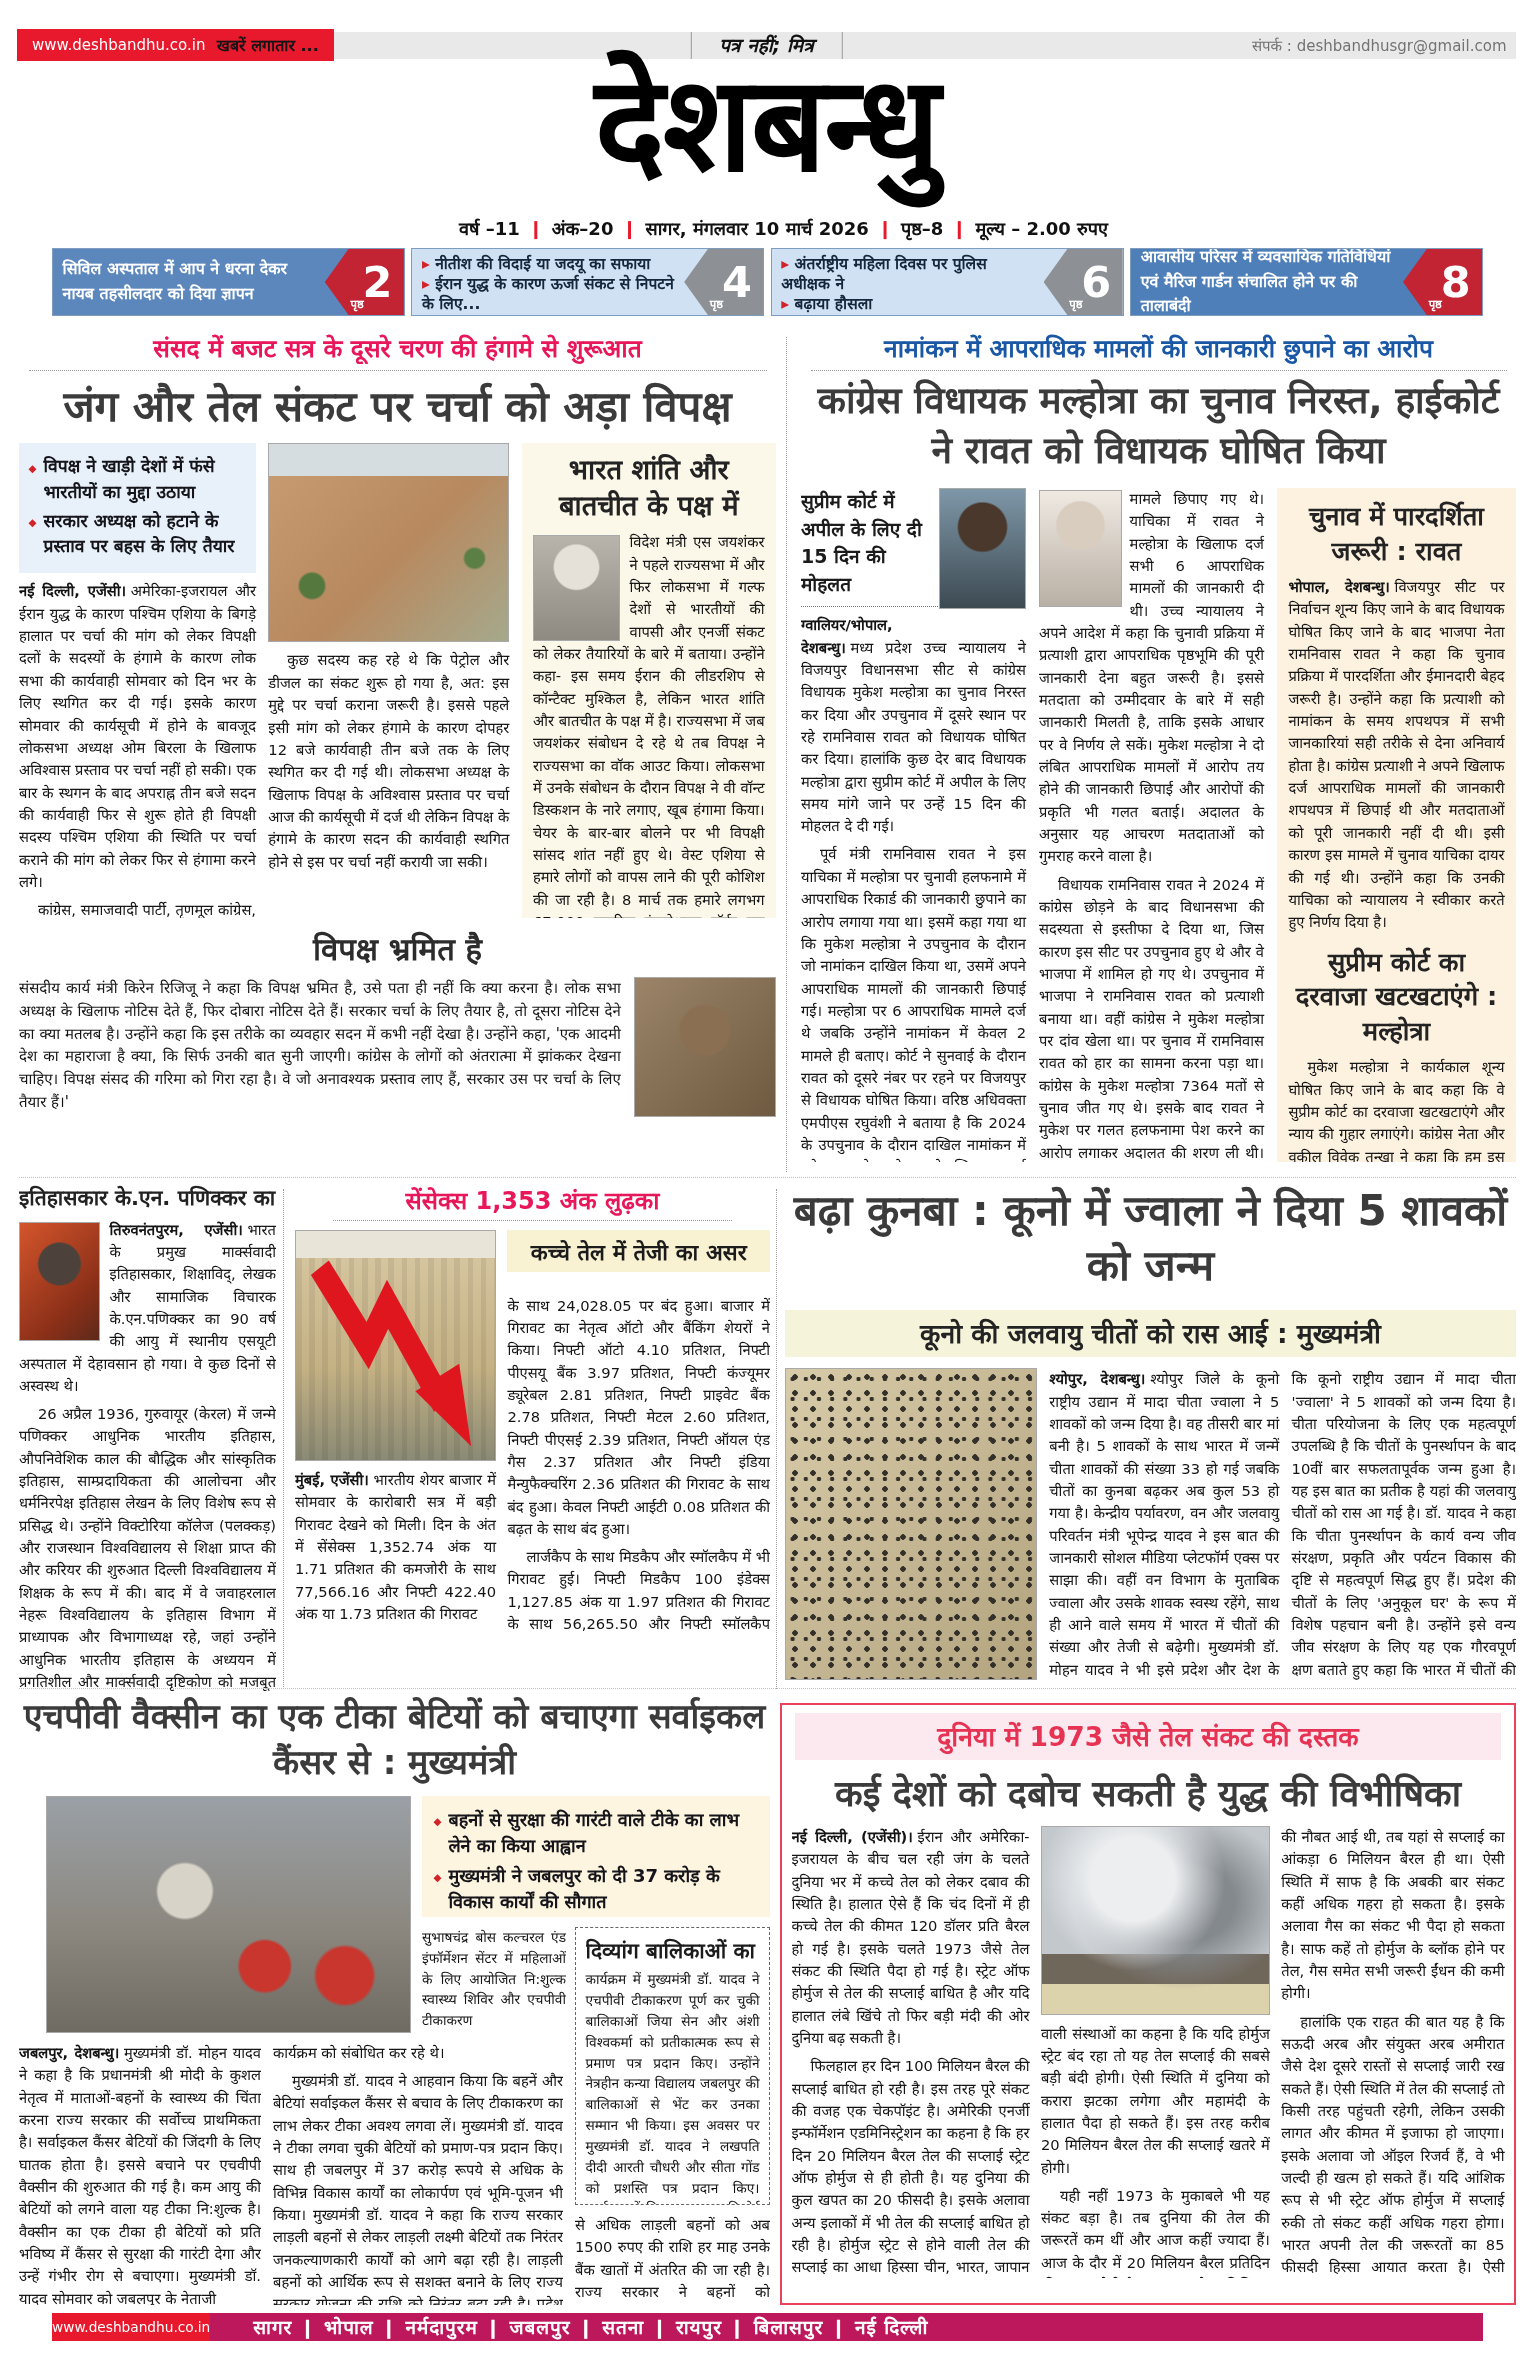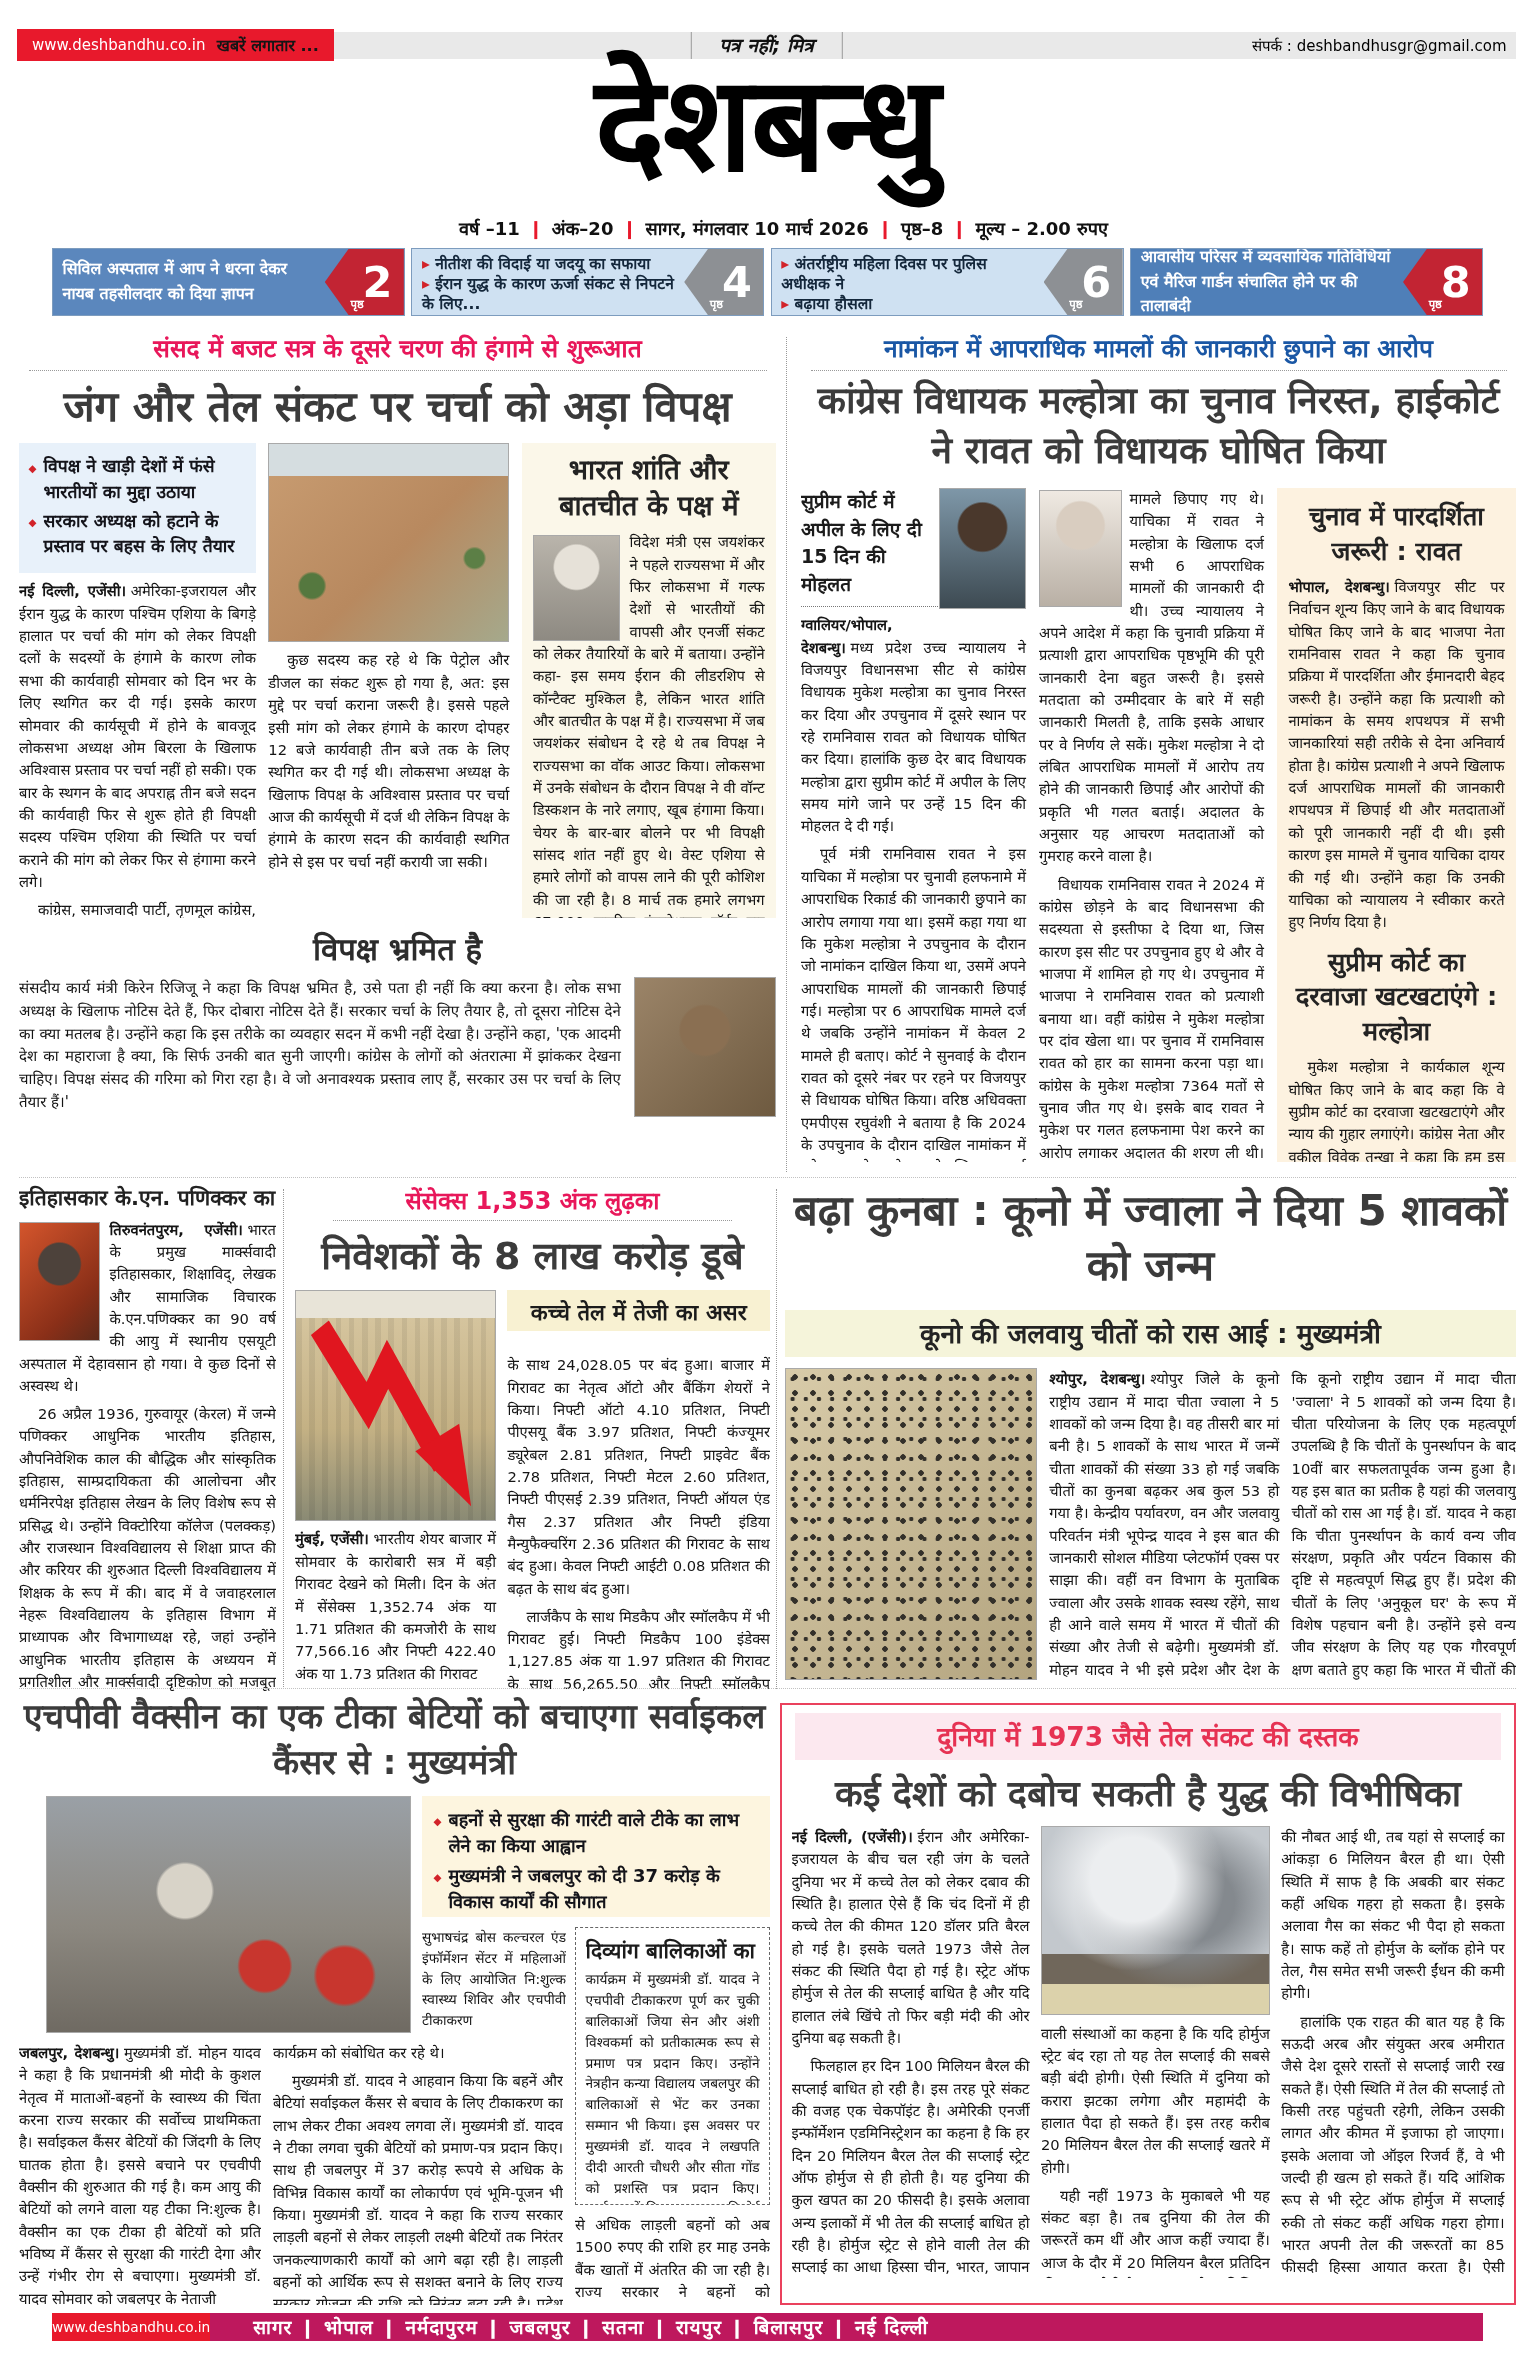--- a/index.html
+++ b/index.html
@@ -8,21 +8,21 @@
     position:relative; width:1533px; height:2370px; margin:0 auto;
     background:#ffffff; font-family:"DejaVu Sans", sans-serif; color:#1b1b1b;
     overflow:hidden;
   }
   
   .topbar { position:absolute; left:17px; top:32px; width:1499px; height:26.5px; background:#e9e9e9; }
   .tb-red { position:absolute; left:0; top:-2.8px; height:32px; background:#e8192c; display:flex; align-items:center; padding:0 15px; gap:11.4px; }
   .tb-site { color:#fff; font-size:15px; white-space:nowrap; }
   .tb-slogan { color:#151515; font-weight:bold; font-size:16px; white-space:nowrap; }
   .tb-motto { position:absolute; left:50%; top:0; transform:translateX(-50%); height:100%; display:flex; align-items:center; padding:0 28px; border-left:1.9px solid #9a9a9a; border-right:1.9px solid #9a9a9a; font-weight:bold; font-style:italic; font-size:19px; color:#111; white-space:nowrap; }
-  .tb-contact { position:absolute; right:9.5px; top:0; height:100%; display:flex; align-items:center; color:#000000; font-size:15px;text-align:center; }
+  .tb-contact { position:absolute; right:9.5px; top:0; height:100%; display:flex; align-items:center; color:#737373; font-size:15px;text-align:center; }
   
   .masthead { position:absolute; top:45px; left:0; width:100%; text-align:center; font-size:132px; line-height:1.2; font-weight:bold; color:#000; letter-spacing:-1.9px; }
   .dateline { position:absolute; top:216px; left:17px; width:100%; text-align:center; font-size:18px; font-weight:bold; color:#111; }
   .dl-sep { color:#e8192c; margin:0 8.5px; font-weight:bold; }
   
   .teasers { position:absolute; top:248px; left:52px; width:1431px; height:68px; display:flex; gap:6.6px; }
   .teaser { flex:1; display:flex; overflow:hidden; border:0.9px solid #7d9cbe; }
   .t-dark1 { background:#5b87bd; } .t-dark2 { background:#4f7fb8; }
   .t-light { background:#cfe1f2; }
   .t-text { flex:1; padding:6.6px 9.5px; font-size:16px; font-weight:bold; color:#fff; display:flex; align-items:center; line-height:1.55; }
@@ -275,21 +275,20 @@
     <p class="body"><b class="byline">तिरुवनंतपुरम, एजेंसी।</b><span>भारत के प्रमुख मार्क्सवादी इतिहासकार, शिक्षाविद्, लेखक और सामाजिक विचारक के.एन.पणिक्कर का 90 वर्ष की आयु में स्थानीय एसयूटी अस्पताल में देहावसान हो गया। वे कुछ दिनों से अस्वस्थ थे।</span></p>
     <p class="body ind">26 अप्रैल 1936, गुरुवायूर (केरल) में जन्मे पणिक्कर आधुनिक भारतीय इतिहास, औपनिवेशिक काल की बौद्धिक और सांस्कृतिक इतिहास, साम्प्रदायिकता की आलोचना और धर्मनिरपेक्ष इतिहास लेखन के लिए विशेष रूप से प्रसिद्ध थे। उन्होंने विक्टोरिया कॉलेज (पलक्कड़) और राजस्थान विश्वविद्यालय से शिक्षा प्राप्त की और करियर की शुरुआत दिल्ली विश्वविद्यालय में शिक्षक के रूप में की। बाद में वे जवाहरलाल नेहरू विश्वविद्यालय के इतिहास विभाग में प्राध्यापक और विभागाध्यक्ष रहे, जहां उन्होंने आधुनिक भारतीय इतिहास के अध्ययन में प्रगतिशील और मार्क्सवादी दृष्टिकोण को मजबूत किया। वे श्री शंकराचार्य संस्कृत विश्वविद्यालय, केरल के कुलपति भी रहे। इसके</p>
 
   </section>
 
   <div class="vdiv vd-2"></div>
 
   <section class="story story-sx">
     <div class="sx-kicker">सेंसेक्स 1,353 अंक लुढ़का</div>
     <hr class="sx-rule">
-    <div class="headline h-nowrap">निवेशकों के 8 लाख करोड़ डूबे</div>
     <div class="sx-cols">
       <div class="sx-colA">
         <div class="photo photo-bse">
           <svg class="bse-arrow" viewBox="0 0 100 100" preserveAspectRatio="none">
             <polyline points="12,16 36,50 46,32 74,76" fill="none" stroke="#e0161f" stroke-width="11"></polyline>
             <polygon points="60,70 88,94 82,58" fill="#e0161f"></polygon>
           </svg>
         </div>
         <p class="body"><b class="byline">मुंबई, एजेंसी।</b><span>भारतीय शेयर बाजार में सोमवार के कारोबारी सत्र में बड़ी गिरावट देखने को मिली। दिन के अंत में सेंसेक्स 1,352.74 अंक या 1.71 प्रतिशत की कमजोरी के साथ 77,566.16 और निफ्टी 422.40 अंक या 1.73 प्रतिशत की गिरावट</span></p>
       </div>

